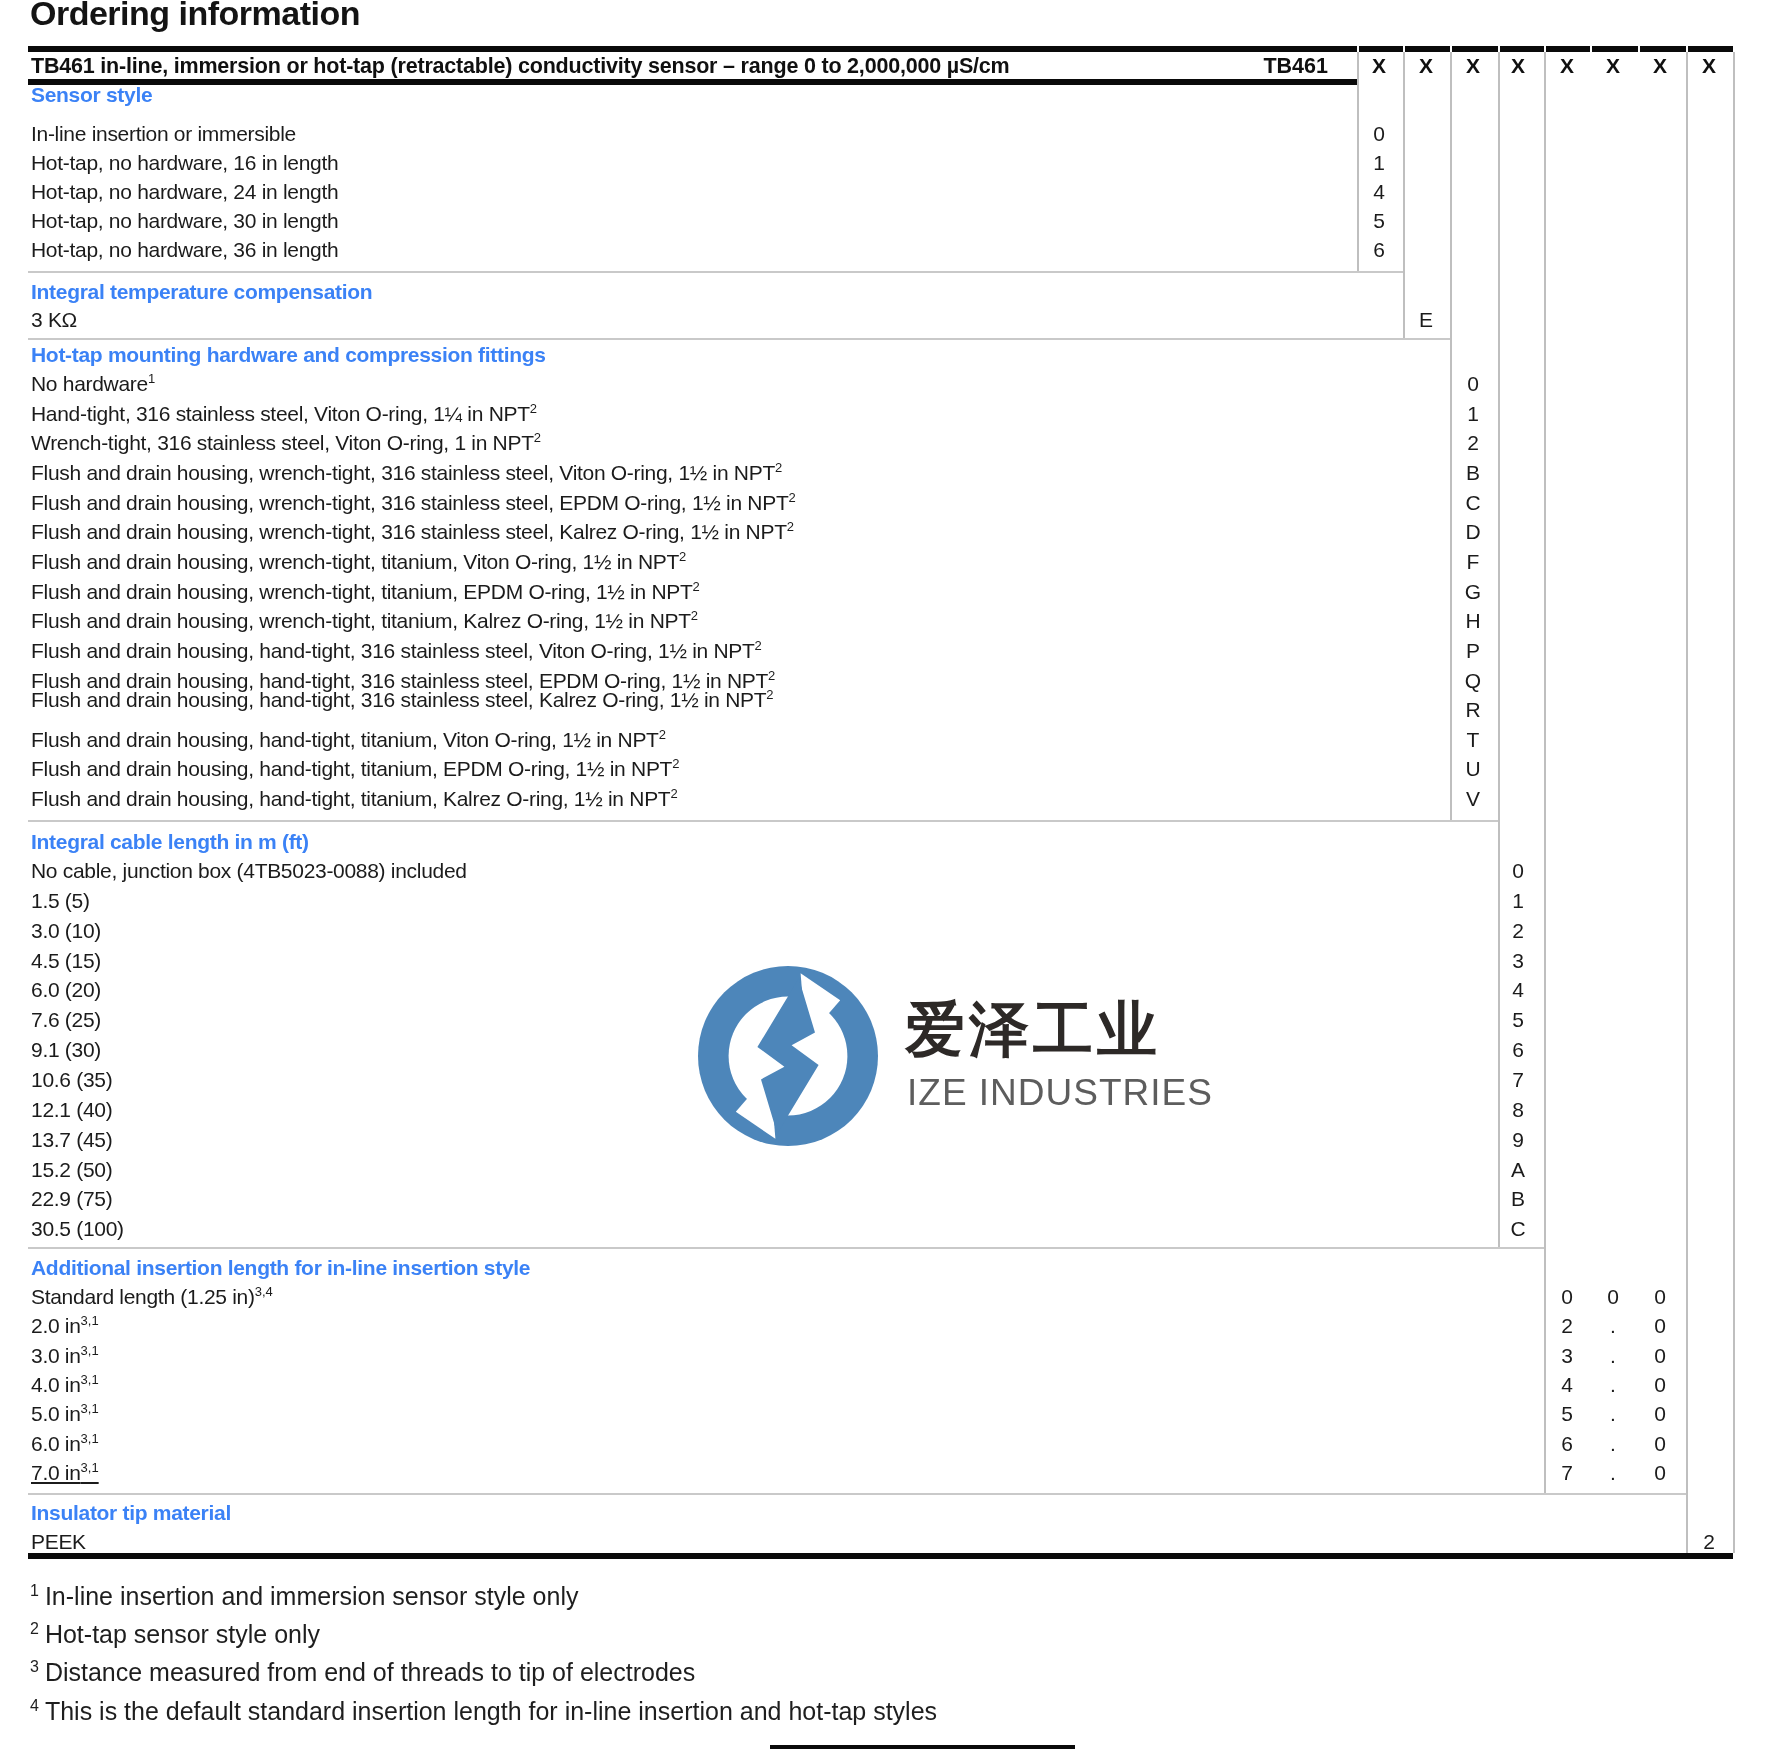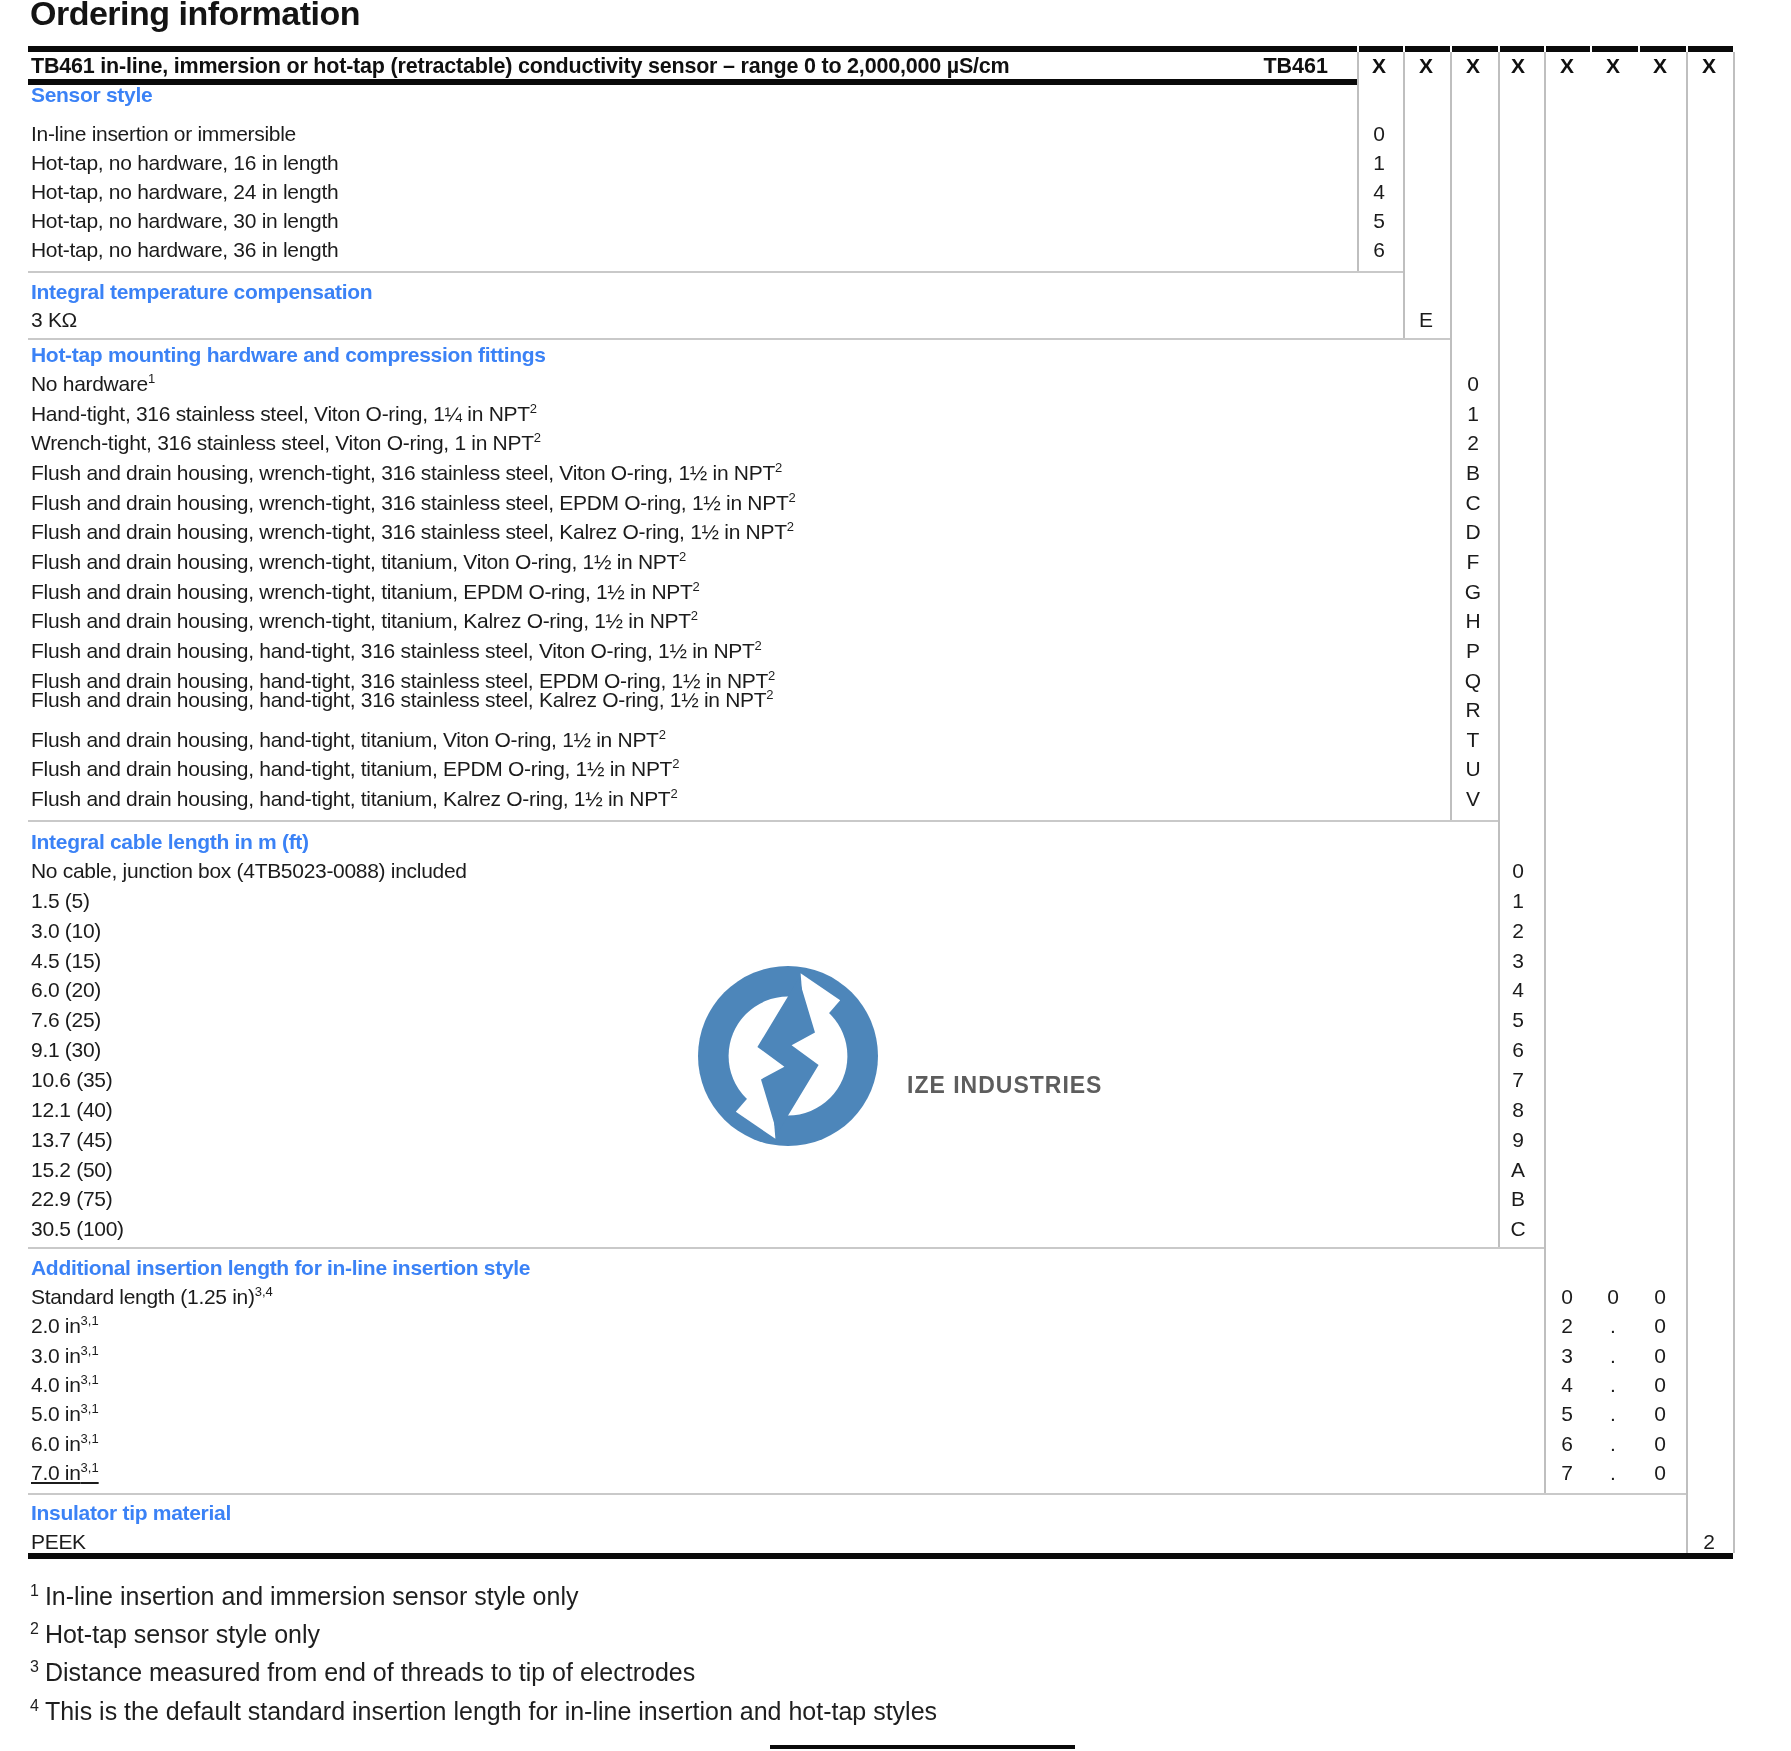--- a/index.html
+++ b/index.html
@@ -48,21 +48,21 @@
   }
   .footnote sup{font-size:16px;line-height:0;margin-right:6px;}
   .watermark{position:absolute;left:698px;top:966px;width:470px;height:190px;}
   .wm-logo{position:absolute;left:0;top:0;width:180px;height:180px;}
   .wm-cn{
     position:absolute;left:207px;top:24px;
     font-size:60px;font-weight:900;letter-spacing:4px;color:#2d2927;white-space:nowrap;
   }
   .wm-en{
     position:absolute;left:209px;top:106px;
-    font-size:23px;font-weight:700;letter-spacing:1px;color:#5d5d5d;white-space:nowrap;
+    font-size:37px;font-weight:400;letter-spacing:1px;color:#5d5d5d;white-space:nowrap;
   }
   .thickline{position:absolute;background:#0a0a0a;}
 </style>
 </head>
 <body>
 
 <div class="page">
 
   <h1 class="title">Ordering information</h1>
 
@@ -221,17 +221,18 @@
   </div>
 
   <div class="watermark">
     <svg class="wm-logo" viewBox="0 0 100 100">
       <circle cx="50" cy="50" r="50" fill="#4d86ba"></circle>
       <circle cx="50" cy="50" r="33" fill="#ffffff"></circle>
       <polygon points="57,4 79,19 60,41" fill="#ffffff"></polygon>
       <polygon points="43,96 21,81 40,59" fill="#ffffff"></polygon>
       <path d="M44,93 L35,63 L48,56 L33,45 L56,7 L65,37 L52,44 L67,55 Z" fill="#4d86ba"></path>
     </svg>
+    <div class="wm-cn">爱泽工业</div>
     <div class="wm-en">IZE INDUSTRIES</div>
   </div>
 
   <div class="thickline" style="left:770px;top:1745px;width:305px;height:4px;"></div>
 </div>
 
 </body></html>

